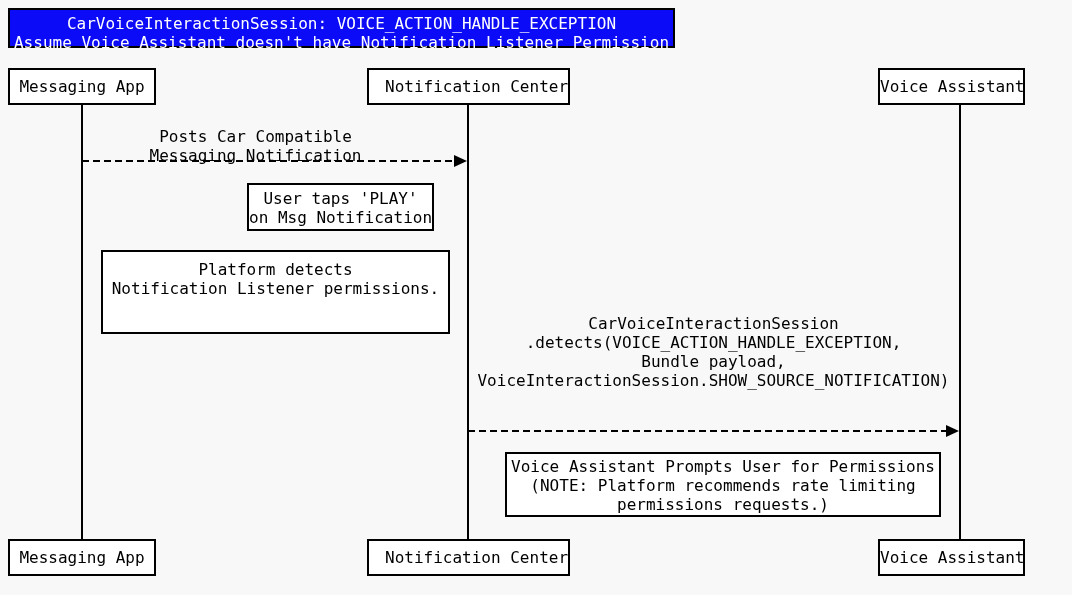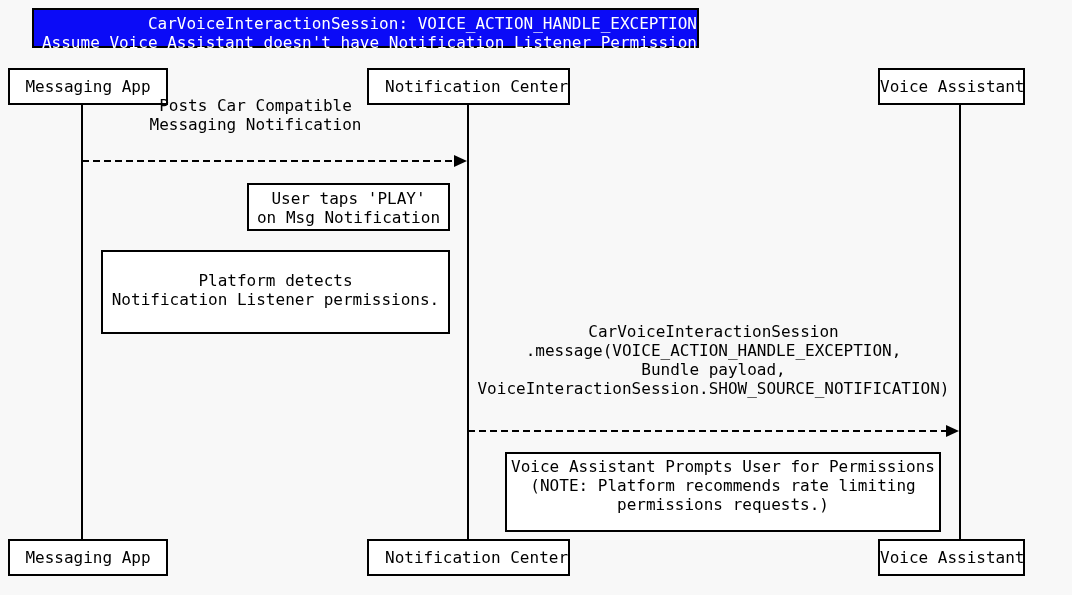--- a/index.html
+++ b/index.html
@@ -14,36 +14,35 @@
     overflow: hidden;
   }
   .abs { position: absolute; }
 
   
   .title-banner {
     left: 8px; top: 8px; width: 667px; height: 40px;
     background: #0b0bf7;
     border: 2px solid #000;
     color: #fff;
-    text-align: right;
+    text-align: center;
     padding-top: 4px;
     white-space: nowrap;
-    margin-left: 24px;
   }
 
   
   .pbox {
     height: 37px;
     background: #ffffff;
     border: 2px solid #000;
     text-align: center;
     padding-top: 7px;
     white-space: nowrap;
   }
-  .p-ma { left: 8px;   width: 160px; }
+  .p-ma { left: 8px;   width: 148px; }
   .p-nc { left: 367px; width: 203px; padding-left: 16px; }
   .p-va { left: 878px; width: 147px; }
   .row-top    { top: 68px; }
   .row-bottom { top: 539px; }
 
   
   .lifeline {
     top: 105px; height: 434px; width: 2px;
     background: #000;
   }
@@ -62,33 +61,33 @@
     width: 0; height: 0;
     border-top: 6px solid transparent;
     border-bottom: 6px solid transparent;
     border-left: 13px solid #000;
   }
   .msg1-head { left: 454px; top: 155px; }
   .msg2-head { left: 946px; top: 425px; }
 
   
   .msglabel { text-align: center; white-space: nowrap; }
-  .msg1-label { left: 82px;  top: 96px; width: 347px; }
-  .msg2-label { left: 468px; top: 322px; width: 491px; }
+  .msg1-label { left: 82px;  top: 127px; width: 347px; }
+  .msg2-label { left: 468px; top: 314px; width: 491px; }
 
   
   .note {
     background: #ffffff;
     border: 2px solid #000;
     text-align: center;
     white-space: nowrap;
   }
-  .note-1 { left: 247px; top: 183px; width: 203px; height: 48px; padding-top: 4px; }
-  .note-2 { left: 101px; top: 250px; width: 349px; height: 84px; padding-top: 19px; }
-  .note-3 { left: 505px; top: 452px; width: 436px; height: 80px; padding-top: 3px; }
+  .note-1 { left: 247px; top: 183px; width: 187px; height: 48px; padding-top: 4px; }
+  .note-2 { left: 101px; top: 250px; width: 349px; height: 84px; padding-top: 8px; }
+  .note-3 { left: 505px; top: 452px; width: 436px; height: 65px; padding-top: 3px; }
 </style>
 </head>
 <body>
 
 <div class="abs title-banner">
   <div>CarVoiceInteractionSession: VOICE_ACTION_HANDLE_EXCEPTION</div>
   <div>Assume Voice Assistant doesn't have Notification Listener Permission</div>
 </div>
 
 <div class="abs pbox p-ma row-top">
@@ -117,21 +116,21 @@
   <div>on Msg Notification</div>
 </div>
 
 <div class="abs note note-2">
   <div>Platform detects</div>
   <div>Notification Listener permissions.</div>
 </div>
 
 <div class="abs msglabel msg2-label">
   <div>CarVoiceInteractionSession</div>
-  <div>.message(VOICE_ACTION_HANDLE_EXCEPTION,</div>
+  <div>.detects(VOICE_ACTION_HANDLE_EXCEPTION,</div>
   <div>Bundle payload,</div>
   <div>VoiceInteractionSession.SHOW_SOURCE_NOTIFICATION)</div>
 </div>
 <div class="abs msgline msg2-line"></div>
 <div class="abs arrowhead msg2-head"></div>
 
 <div class="abs note note-3">
   <div>Voice Assistant Prompts User for Permissions</div>
   <div>(NOTE: Platform recommends rate limiting</div>
   <div>permissions requests.)</div>

